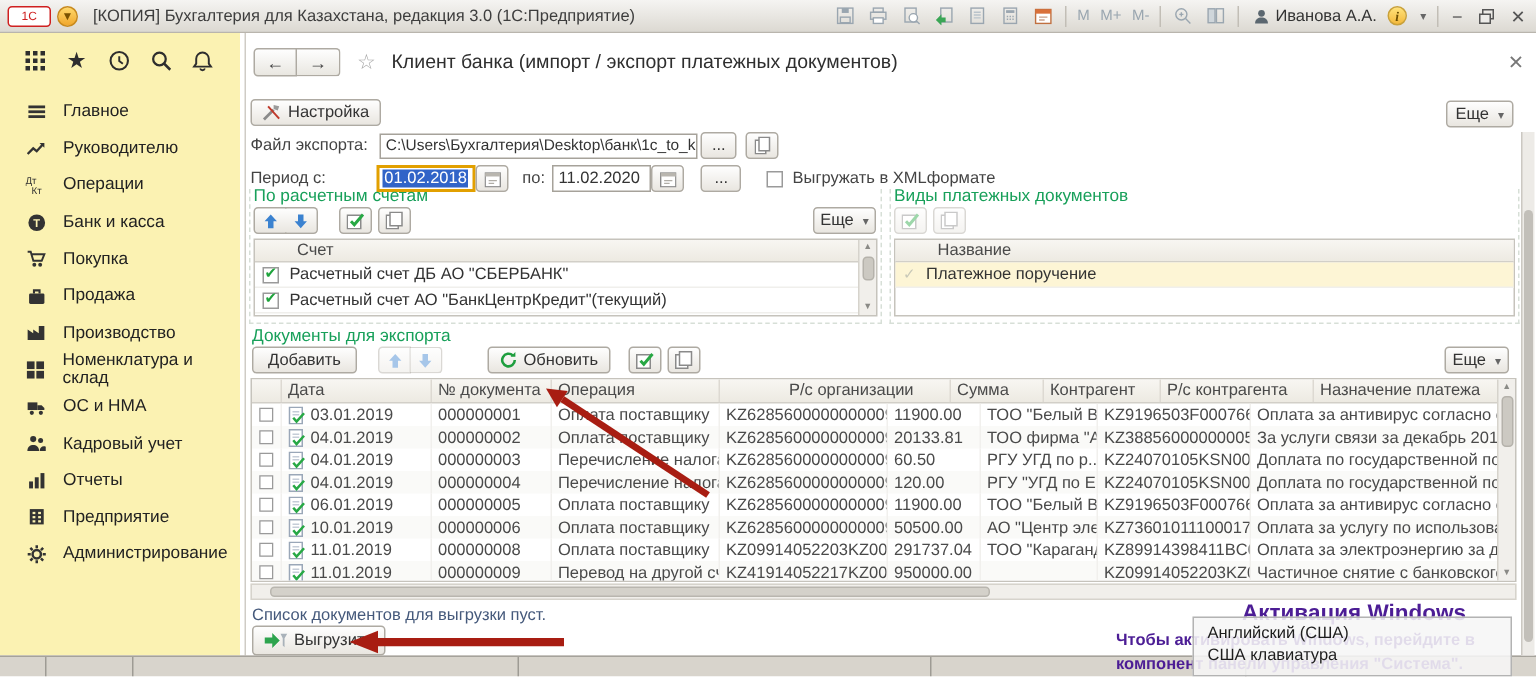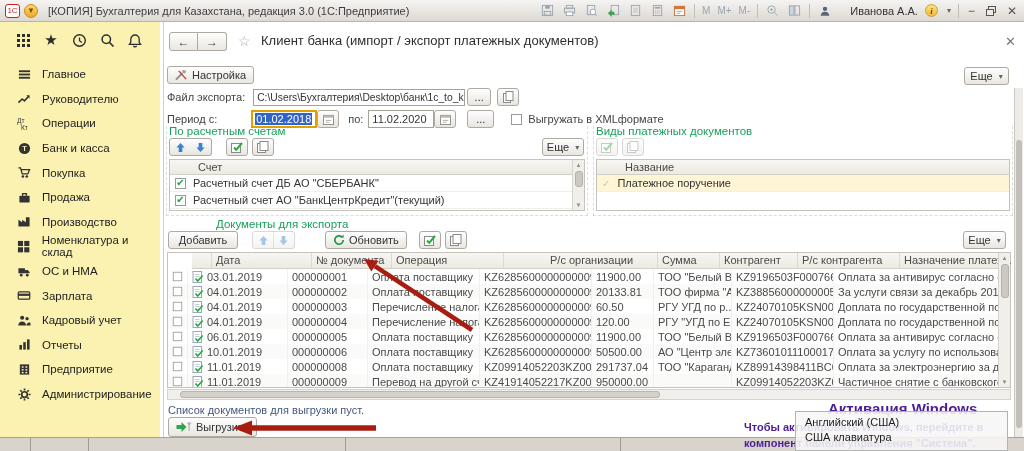--- a/index.html
+++ b/index.html
@@ -7,31 +7,31 @@
   body {
     width:1024px; height:451px; position:relative; overflow:hidden;
     font-family:"Liberation Sans","DejaVu Sans",sans-serif; font-size:11px; background:#fff; color:#333;
   }
   svg { display:block; }
 
   
   .titlebar { position:absolute; left:0; top:0; width:1024px; height:22px;
     background:linear-gradient(#f5f4f2,#dcd9d2); border-bottom:1px solid #b9b5ad;
     display:flex; align-items:center; padding:0 5px; z-index:5; }
-  .logo { width:15px; height:14px; background:#fff; border:1px solid #cf2020; border-radius:3px;
+  .logo { width:29px; height:14px; background:#fff; border:1px solid #cf2020; border-radius:3px;
     color:#cf2020; font-weight:normal; font-size:8px; display:flex; align-items:center; justify-content:center; }
   .menu-circle { width:14px; height:14px; margin-left:4px; border-radius:50%;
     background:linear-gradient(#ffd86b,#f0a72c); border:1px solid #c88a1e; color:#7a5200;
     font-size:8px; display:flex; align-items:center; justify-content:center; cursor:pointer; }
   .tb-title { margin-left:10px; color:#3d3d3d; font-size:11px; white-space:nowrap; }
   .tb-right { margin-left:auto; display:flex; align-items:center; gap:7px; }
   .tb-ico { display:flex; align-items:center; justify-content:center; width:15px; height:15px; }
   .tb-sep { width:1px; height:14px; background:#c2beb6; }
   .mem { color:#9aa6b0; font-size:10px; }
-  .tb-user { display:flex; align-items:center; gap:18px; color:#333; }
+  .tb-user { display:flex; align-items:center; gap:2px; color:#333; }
   .info-circle { width:13px; height:13px; border-radius:50%; background:linear-gradient(#ffe27a,#f3b93c);
     border:1px solid #c9a13a; color:#6b4d00; font-size:9px; font-style:italic; font-weight:bold;
     display:flex; align-items:center; justify-content:center; font-family:"Liberation Serif",serif; }
   .win-ctl { color:#555; font-size:12px; line-height:1; padding:0 2px; cursor:pointer; }
 
   
   .sidebar { position:absolute; left:0; top:22px; width:160px; height:415px; background:#fbf2b2; z-index:2; }
   .side-tools { display:flex; align-items:center; justify-content:space-between; padding:9px 16px 4px 14px; }
   .side-tool { width:18px; height:18px; display:flex; align-items:center; justify-content:center; cursor:pointer; color:#2e2e2e; }
   .side-menu { position:absolute; top:40px; left:0; right:0; }
@@ -85,24 +85,24 @@
   .t-head { height:15px; background:linear-gradient(#f8f6f2,#edeae2); border-bottom:1px solid #d2cfc8;
     display:flex; align-items:center; color:#4a4a4a; }
   .acc-row,.dt-row { height:17px; display:flex; align-items:center; gap:7px; padding-left:5px;
     border-bottom:1px solid #f0efec; color:#333; }
   .dt-row { background:#fdf5d5; }
   .faint-check { color:#c8c8b8; font-size:10px; }
   .vscroll { position:absolute; right:0; top:0; bottom:0; width:12px; background:#f1efeb; border-left:1px solid #d6d3cc;
     display:flex; flex-direction:column; align-items:center; font-size:6px; color:#8a8a86; }
   .vs-thumb { width:8px; background:#ccc9c2; border:1px solid #b5b2ab; border-radius:3px; }
 
-  .docs-title { position:absolute; left:4px; top:196px;margin-left:48px; }
+  .docs-title { position:absolute; left:4px; top:196px; }
   .docs-toolbar { position:absolute; left:4px; top:209px; display:flex; align-items:center; gap:4px; }
   .docs-more { position:absolute; left:799px; top:209px; width:43px; }
-  .docs-table { position:absolute; left:3px; top:230px; width:844px; height:136px; border:1px solid #c6c3bc; background:#fff;padding-left:24px; }
+  .docs-table { position:absolute; left:3px; top:230px; width:844px; height:136px; border:1px solid #c6c3bc; background:#fff; }
   .doc-head { display:flex; height:16px; background:linear-gradient(#f8f6f2,#edeae2); border-bottom:1px solid #d2cfc8; }
   .dc { flex:none; padding:1px 0 0 4px; color:#4a4a4a; border-right:1px solid #ddd9d2; overflow:hidden; white-space:nowrap; }
   .doc-body { position:absolute; left:0; top:16px; right:12px; bottom:0; overflow:hidden; }
   .doc-row { display:flex; height:15px; align-items:center; color:#c41a14; }
   .doc-row.alt { background:#fafaf8; }
   .doc-row .dc { border-right:1px solid #f1f0ed; padding-top:0; height:15px; display:flex; align-items:center; gap:3px; }
   .docs-vscroll { position:absolute; right:0; top:0; bottom:0; width:12px; background:#f1efeb; border-left:1px solid #d6d3cc;
     display:flex; flex-direction:column; align-items:center; font-size:6px; color:#8a8a86; }
   .hscroll { position:absolute; left:3px; top:367px; width:844px; height:11px; background:#f1efeb; border:1px solid #d6d3cc; }
   .hs-thumb { position:absolute; left:12px; top:1px; width:480px; height:7px; background:#d4d1ca; border:1px solid #b9b6af; border-radius:3px; }
@@ -344,29 +344,20 @@
             <path d="M8 5.5h3l2 2v1.5H8z" fill="#333"></path>
             <circle cx="4" cy="11" r="1.5" fill="#333"></circle>
             <circle cx="10.5" cy="11" r="1.5" fill="#333"></circle>
           </svg>
         </span>
         <span class="side-lbl">ОС и НМА</span>
       </div>
       <div class="side-item">
         <span class="side-ico">
           <svg width="14" height="13" viewBox="0 0 14 14">
-            <rect x="0.8" y="3" width="12.4" height="8" rx="1" fill="none" stroke="#333" stroke-width="1.3"></rect>
-            <rect x="0.8" y="5" width="12.4" height="2.4" fill="#333"></rect>
-          </svg>
-        </span>
-        <span class="side-lbl">Зарплата</span>
-      </div>
-      <div class="side-item">
-        <span class="side-ico">
-          <svg width="14" height="13" viewBox="0 0 14 14">
             <circle cx="5" cy="4" r="2.2" fill="#333"></circle>
             <circle cx="10.3" cy="5" r="1.8" fill="#333"></circle>
             <path d="M0.8 12.5c0-3 2-4.3 4.2-4.3s4.2 1.3 4.2 4.3z" fill="#333"></path>
             <path d="M9.6 12.5c.2-2.2 1.4-3.3 3-3.3.5 0 1 .1 1.4.4v2.9z" fill="#333"></path>
           </svg>
         </span>
         <span class="side-lbl">Кадровый учет</span>
       </div>
       <div class="side-item">
         <span class="side-ico">

